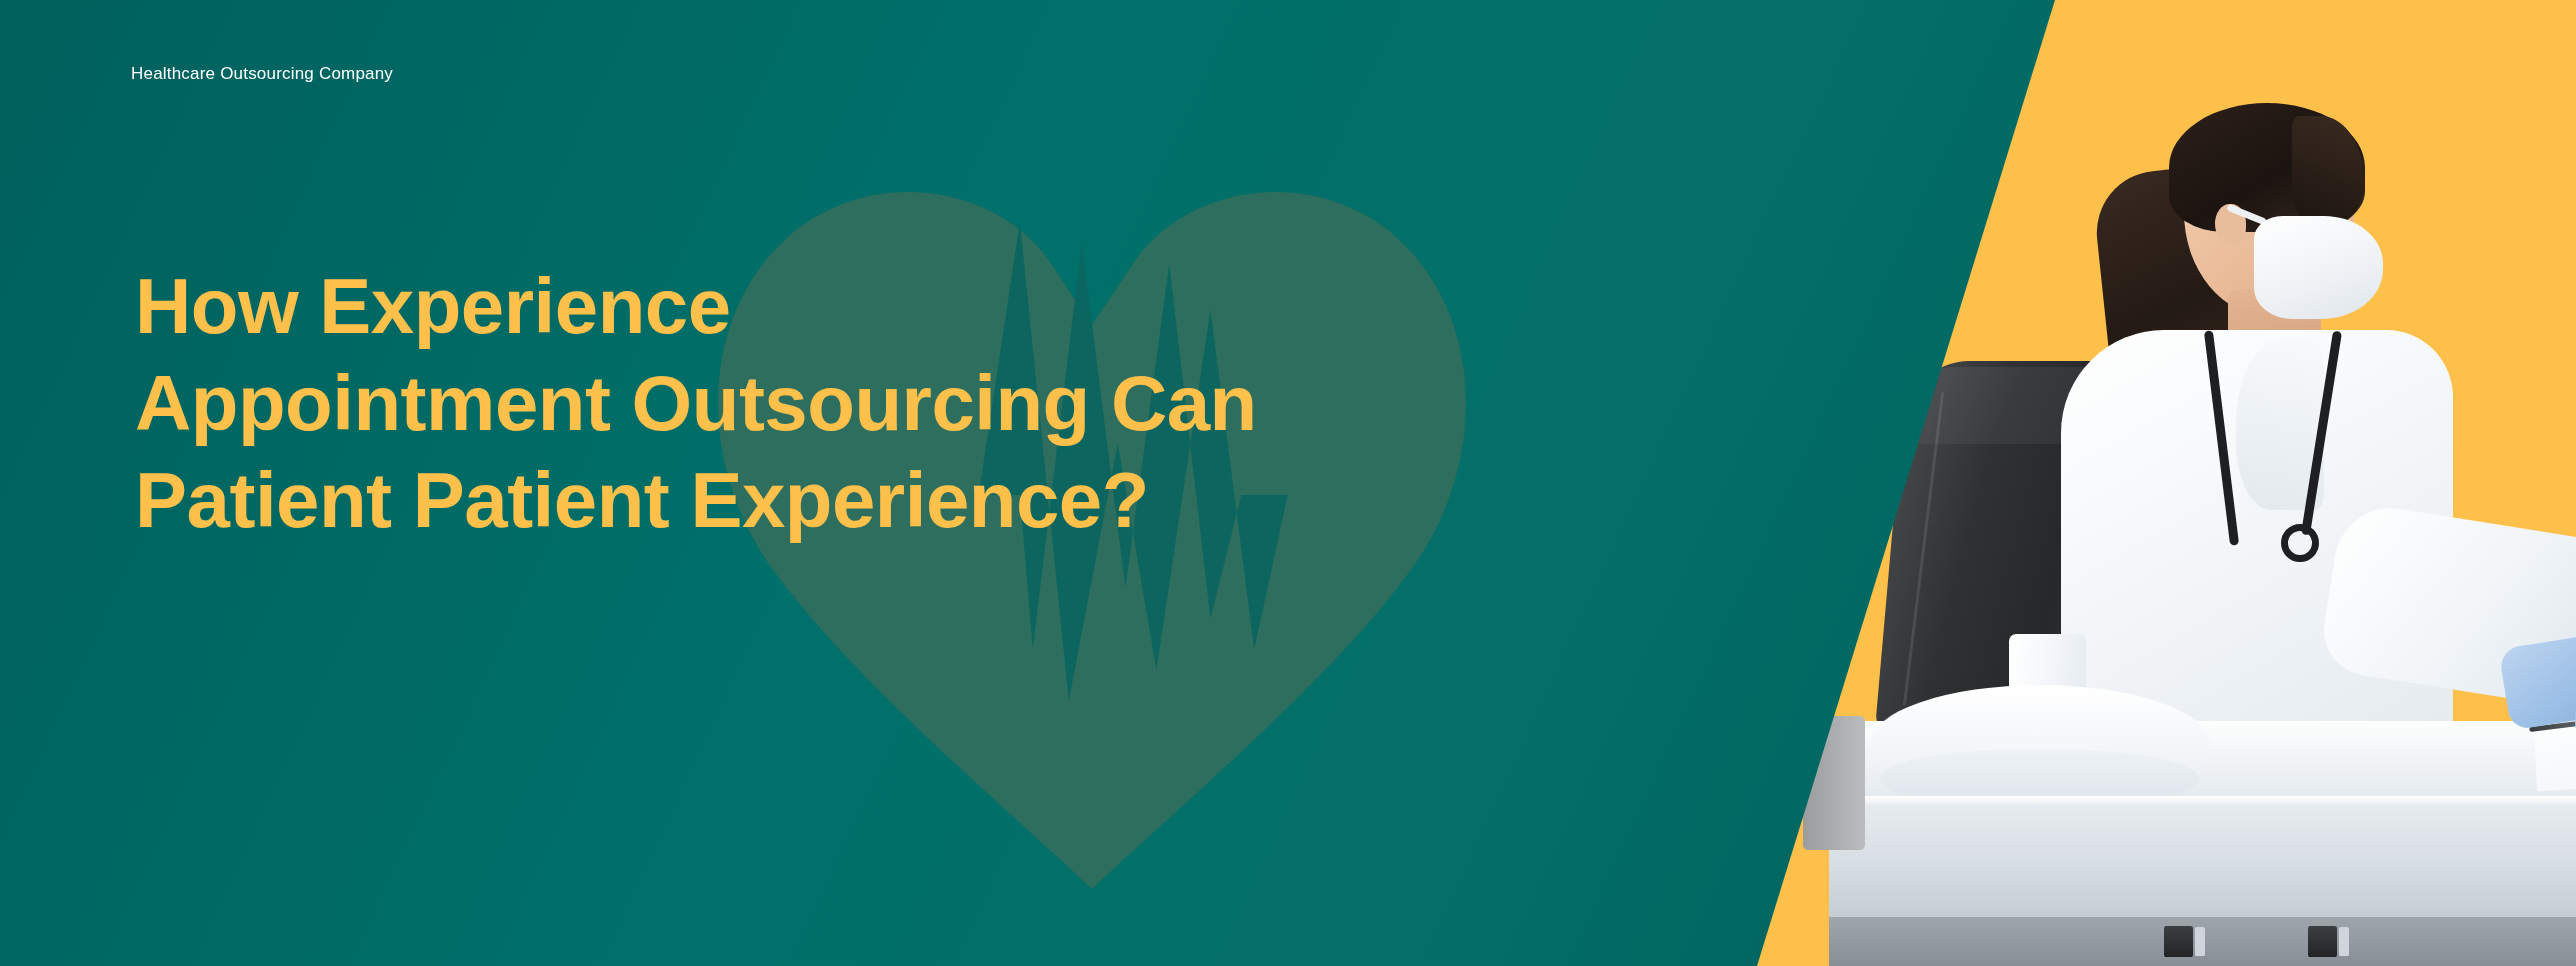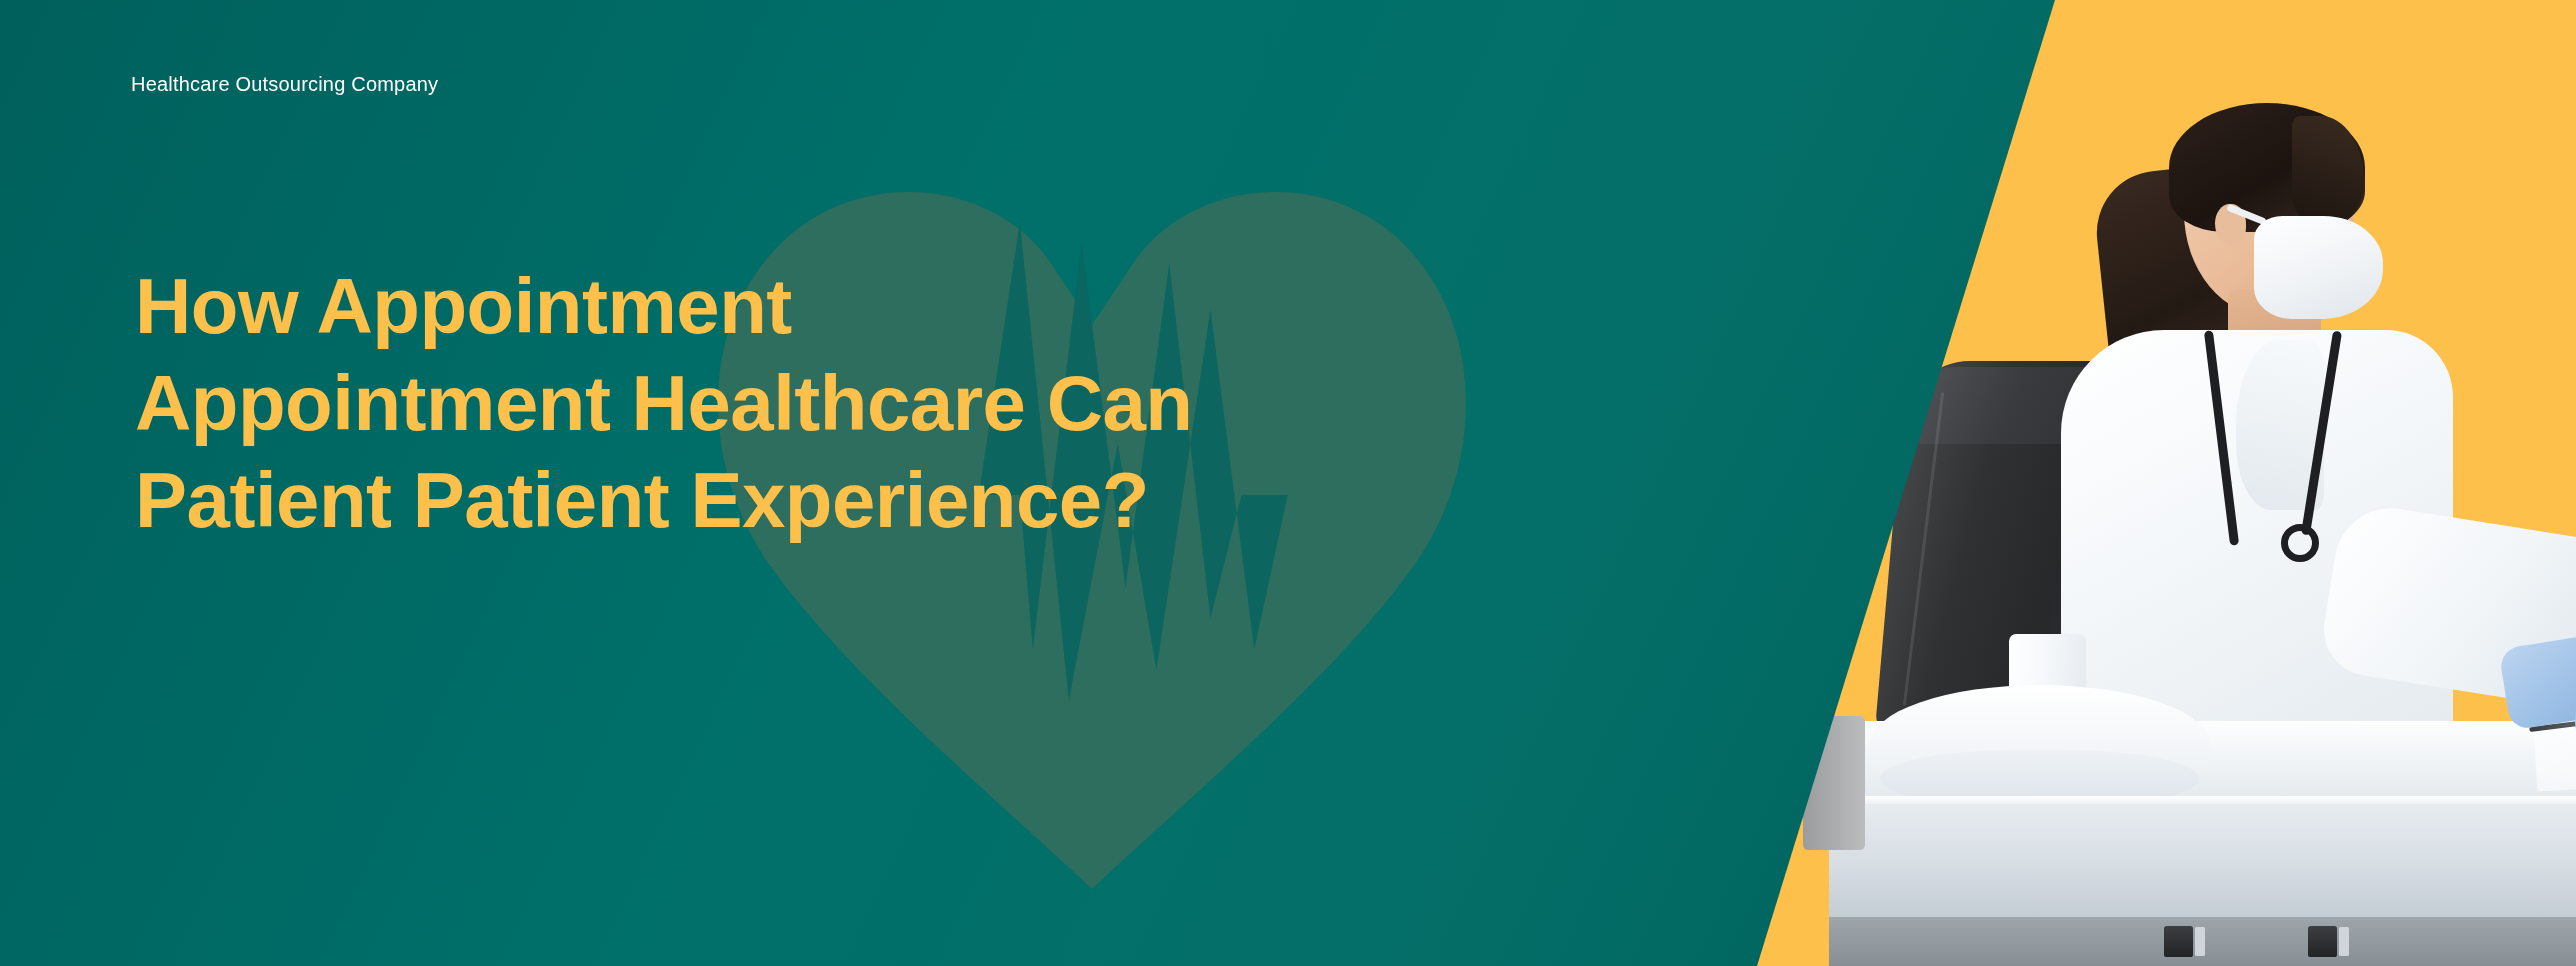--- a/index.html
+++ b/index.html
@@ -186,22 +186,22 @@
   .logo-word{
     font-size:61px;font-weight:bold;line-height:1;letter-spacing:-1.5px;
     white-space:nowrap;
   }
   .logo-word .w{color:#ffffff;}
   .logo-word .ly{color:#F5A623;}
   .logo-reg{
     color:#ffffff;font-size:15.5px;vertical-align:super;font-weight:normal;margin-left:3.1px;
   }
   .logo-tag{
-    color:#ffffff;font-size:20px;font-weight:normal;letter-spacing:0.2px;
-    margin-top:12px;white-space:nowrap;
+    color:#ffffff;font-size:17px;font-weight:normal;letter-spacing:0.2px;
+    margin-top:3px;white-space:nowrap;
   }
   .logo-heart{
     position:absolute;left:281px;top:-7.2px;width:32px;height:30px;
   }
 
   
   .headline{
     position:absolute;left:135px;top:258px;width:1571px;
   }
   .hl-line{
@@ -278,20 +278,20 @@
         <path d="M560 660 L 640 130 L 735 1060 L 830 560 L 905 1000 L 1010 300 L 1095 960 L 1160 660
                  L 1070 660 L 1010 900 L 930 210 L 845 840 L 760 170 L 665 960 L 640 660 Z" fill="#0A6560" opacity="0.92"></path>
       </svg>
     </div>
 
     <div class="logo">
       <div class="logo-tag">Healthcare Outsourcing Company</div>
     </div>
 
     <div class="headline">
-      <div class="hl-line">How Appointment</div>
-      <div class="hl-line">Appointment Healthcare Can</div>
+      <div class="hl-line">How Experience</div>
+      <div class="hl-line">Appointment Outsourcing Can</div>
       <div class="hl-line">Patient Patient Experience?</div>
     </div>
 
   </div>
 </div>
 
 
 </body></html>

